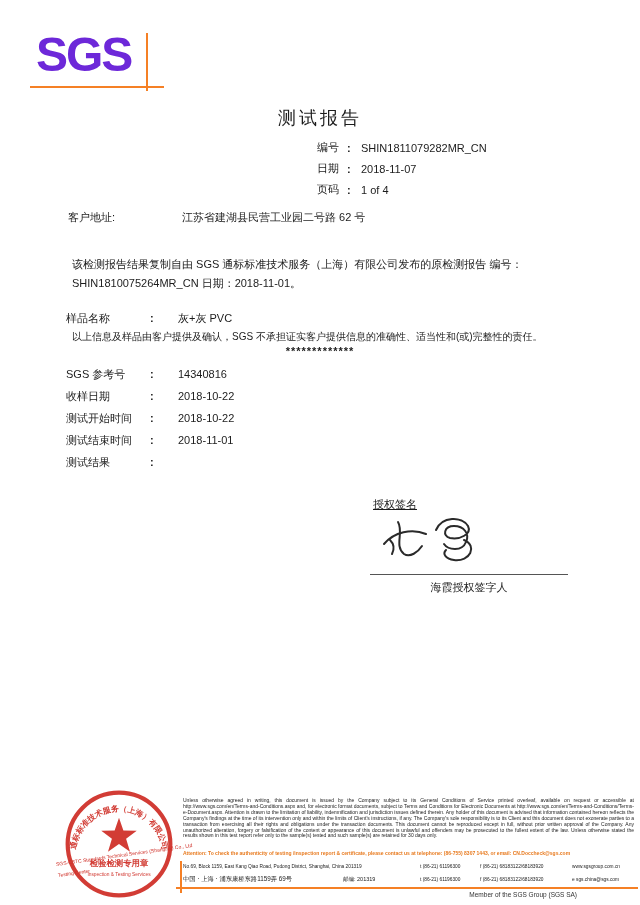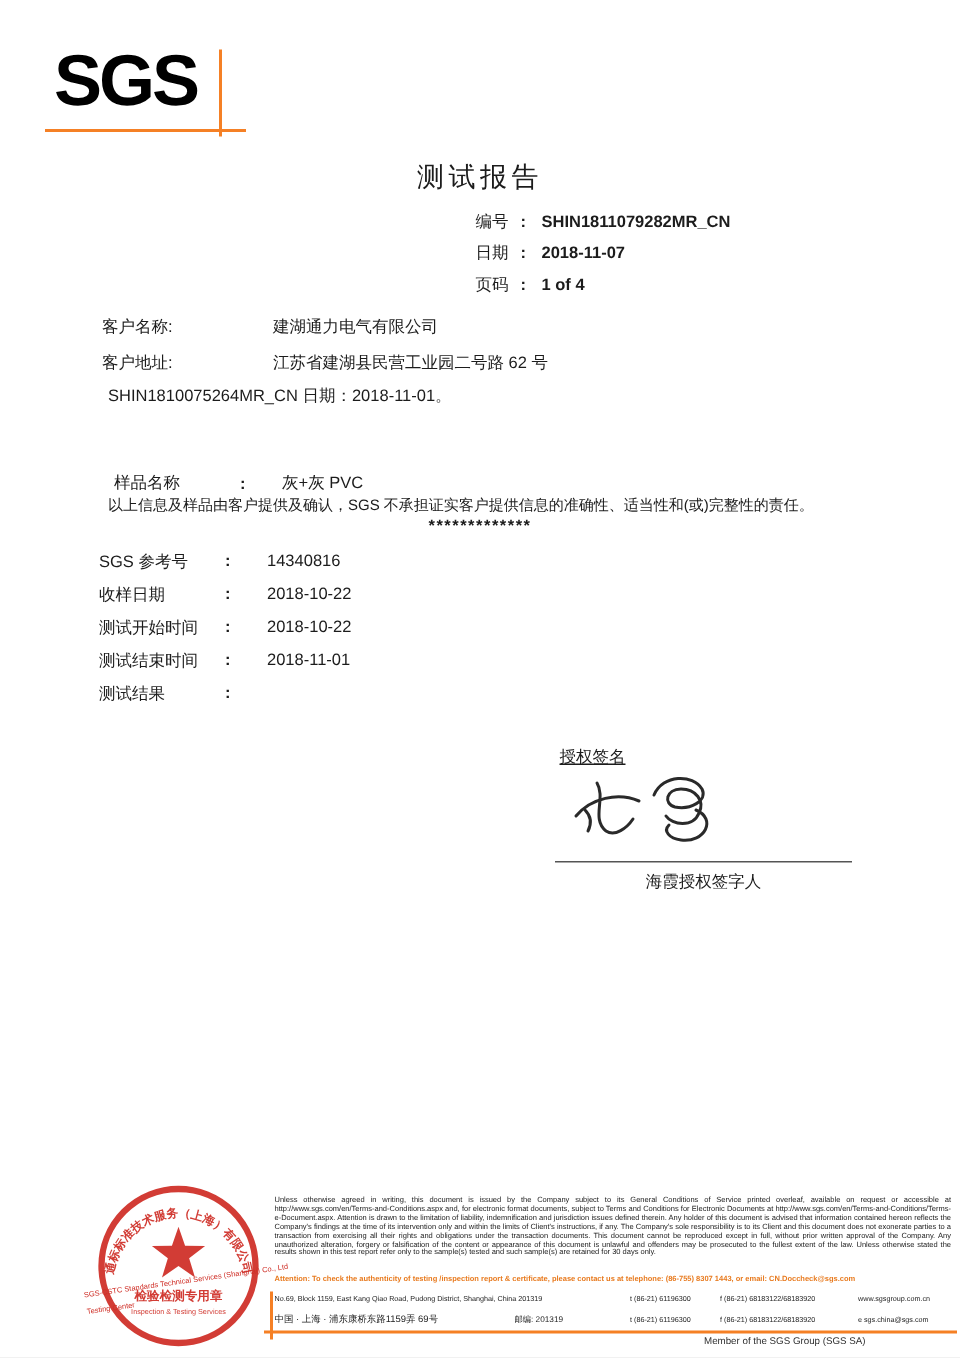--- a/index.html
+++ b/index.html
@@ -3,38 +3,38 @@
 <meta charset="utf-8">
 <style>
   html,body{margin:0;padding:0;background:#e8e8e8;}
   .page{
     position:relative;width:640px;height:905px;background:#ffffff;
     font-family:"Liberation Sans","DejaVu Sans",sans-serif;color:#1c1c1c;
     overflow:hidden;margin:0 auto;
   }
   .abs{position:absolute;}
   
-  .logo-text{left:36px;top:31px;font-size:48px;font-weight:bold;color:#000000;letter-spacing:-2px;line-height:1;}
+  .logo-text{left:36px;top:31px;font-size:48px;font-weight:bold;color:#6d28d9;letter-spacing:-2px;line-height:1;}
   .logo-hline{left:30px;top:86px;width:134px;height:2px;background:#f58025;}
   .logo-vline{left:146px;top:33px;width:2px;height:58px;background:#f58025;}
   
   .title{left:0;top:106px;width:100%;text-align:center;font-size:18px;font-weight:normal;letter-spacing:3px;}
   
   .hdr{left:317px;top:137px;}
   .hdr-row{display:flex;height:21px;align-items:center;font-size:11px;}
   .hdr-row .lbl{width:30px;}
   .hdr-row .col{width:14px;font-weight:bold;}
-  .hdr-row .val{font-weight:bold;}
+  .hdr-row .val{font-weight:normal;}
   
   .client{left:68px;top:205px;}
   .c-row{display:flex;height:24px;align-items:center;font-size:11px;}
   .c-row .lbl{width:114px;}
   
   .copynote{left:72px;top:255px;width:490px;font-size:11px;line-height:19px;}
-  .sample-row{left:76px;top:307px;display:flex;height:22px;align-items:flex-end;font-size:11px;}
+  .sample-row{left:66px;top:307px;display:flex;height:22px;align-items:center;font-size:11px;}
   .kv .lbl{width:84px;}
   .kv .col{width:28px;font-weight:bold;}
   .infonote{left:72px;top:330px;width:540px;font-size:10px;}
   .stars{left:0;top:345px;width:100%;text-align:center;font-size:11px;letter-spacing:1px;font-weight:bold;}
   
   .details{left:66px;top:363px;}
   .d-row{display:flex;height:22px;align-items:center;font-size:11px;}
   .d-row .lbl{width:84px;}
   .d-row .col{width:28px;font-weight:bold;}
   
@@ -86,30 +86,27 @@
     </div>
     <div class="hdr-row">
       <span class="lbl">页码</span>
       <span class="col">:</span>
       <span class="val">1 of 4</span>
     </div>
   </div>
 
   <div class="abs client">
     <div class="c-row">
-      <span class="lbl">客户名称:</span>
-      <span>建湖通力电气有限公司</span>
-    </div>
-    <div class="c-row">
       <span class="lbl">客户地址:</span>
       <span>江苏省建湖县民营工业园二号路 62 号</span>
     </div>
   </div>
 
   <div class="abs copynote">
+    <div>该检测报告结果复制自由 SGS 通标标准技术服务（上海）有限公司发布的原检测报告 编号：</div>
     <div>SHIN1810075264MR_CN 日期：2018-11-01。</div>
   </div>
 
   <div class="abs sample-row kv">
     <span class="lbl">样品名称</span>
     <span class="col">:</span>
     <span>灰+灰 PVC</span>
   </div>
 
   <div class="abs infonote">以上信息及样品由客户提供及确认，SGS 不承担证实客户提供信息的准确性、适当性和(或)完整性的责任。</div>

